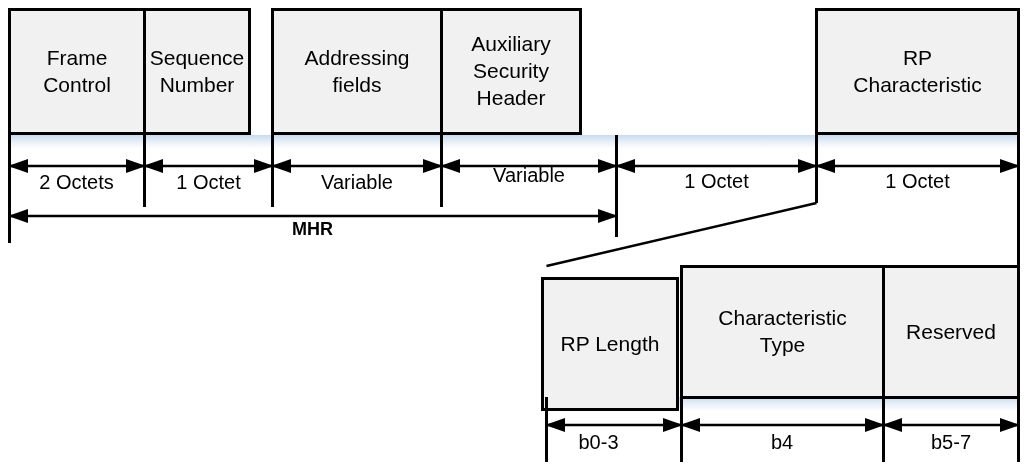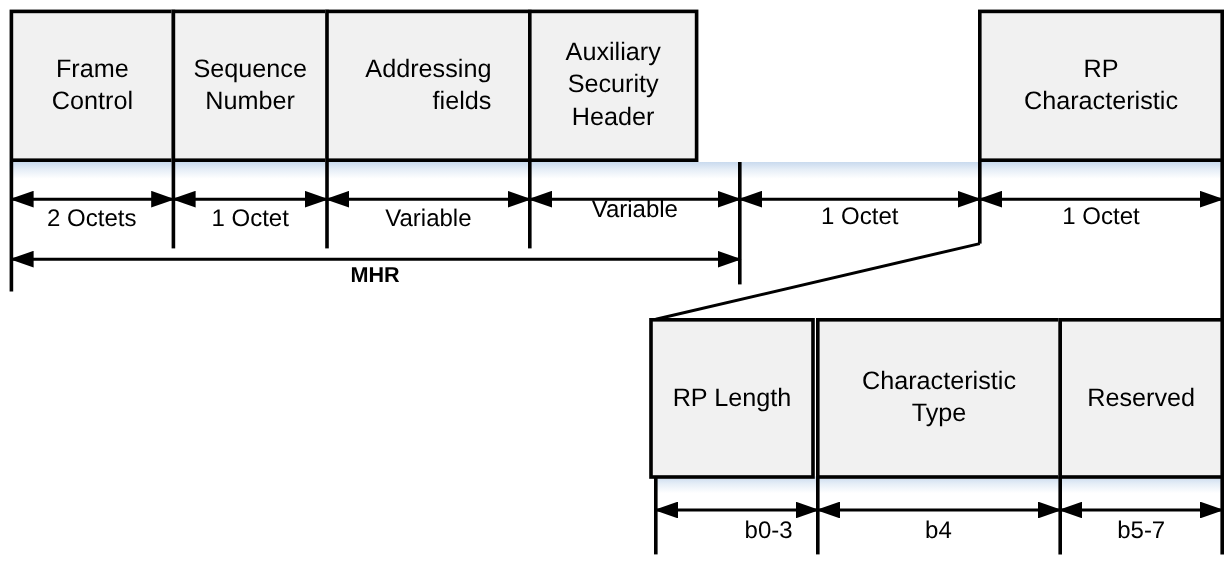--- a/index.html
+++ b/index.html
@@ -62,39 +62,39 @@
 
 <div class="canvas">
 
   <div class="shadow-band band-top"></div>
   <div class="shadow-band band-sub"></div>
 
   <div class="fbox" style="left:8px;width:138px;">
     <span class="box-label">Frame
 Control</span>
   </div>
-  <div class="fbox" style="left:143px;width:131px;">
+  <div class="fbox" style="left:143px;width:108px;">
     <span class="box-label">Sequence
 Number</span>
   </div>
-  <div class="fbox" style="left:271px;width:172px;text-align:right;">
+  <div class="fbox" style="left:271px;width:172px;">
     <span class="box-label">Addressing
 fields</span>
   </div>
   <div class="fbox" style="left:440px;width:142px;">
     <span class="box-label">Auxiliary
 Security
 Header</span>
   </div>
   <div class="fbox" style="left:815px;width:205px;align-items:center;">
     <span class="box-label">RP
 Characteristic</span>
   </div>
 
-  <div class="sbox" style="left:541px;width:138px;">
+  <div class="sbox" style="left:541px;width:138px;margin-top:12px;">
     <span class="box-label">RP Length</span>
   </div>
   <div class="sbox" style="left:680px;width:205px;">
     <span class="box-label">Characteristic
 Type</span>
   </div>
   <div class="sbox" style="left:882px;width:138px;">
     <span class="box-label">Reserved</span>
   </div>
 
@@ -136,17 +136,17 @@
 
   <div class="dim-label" style="left:8px;width:137px;top:171px;">2 Octets</div>
   <div class="dim-label" style="left:145px;width:127px;top:171px;">1 Octet</div>
   <div class="dim-label" style="left:273px;width:168px;top:171px;">Variable</div>
   <div class="dim-label" style="left:442px;width:174px;top:164px;">Variable</div>
   <div class="dim-label" style="left:617px;width:199px;top:170px;">1 Octet</div>
   <div class="dim-label" style="left:817px;width:201px;top:170px;">1 Octet</div>
 
   <div class="dim-label mhr" style="left:9px;width:607px;top:220px;">MHR</div>
 
-  <div class="dim-label" style="left:573px;width:135px;top:431px;">b0-3</div>
+  <div class="dim-label" style="left:531px;width:135px;top:431px;">b0-3</div>
   <div class="dim-label" style="left:681px;width:202px;top:431px;">b4</div>
   <div class="dim-label" style="left:883px;width:136px;top:431px;">b5-7</div>
 
 </div>
 
 </body></html>

